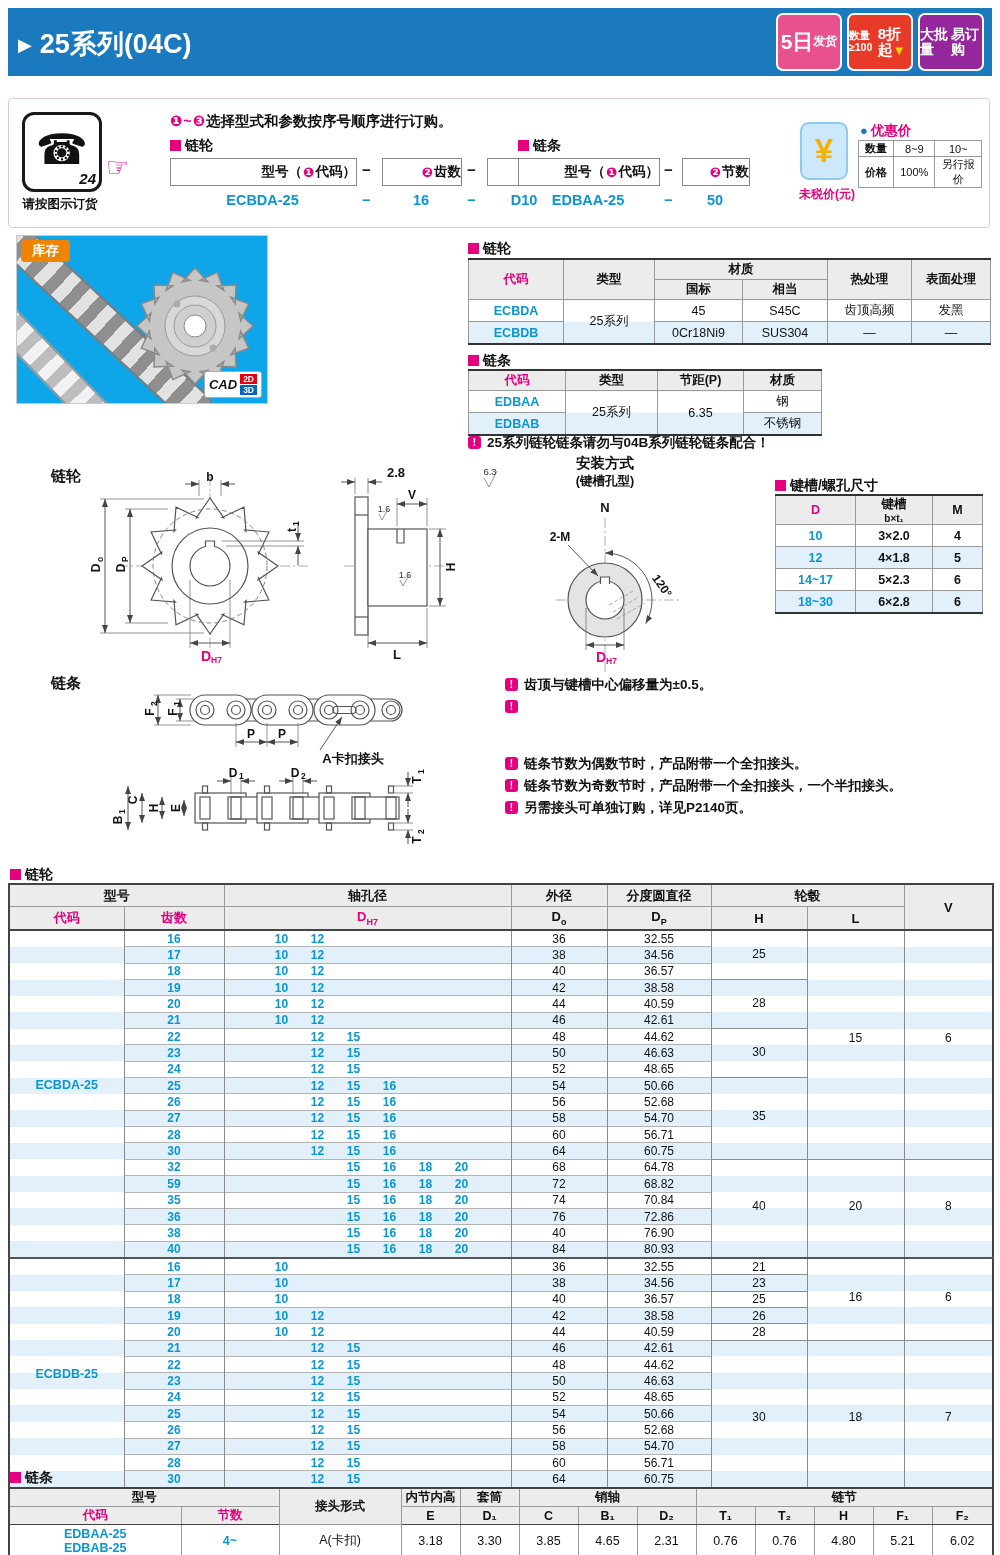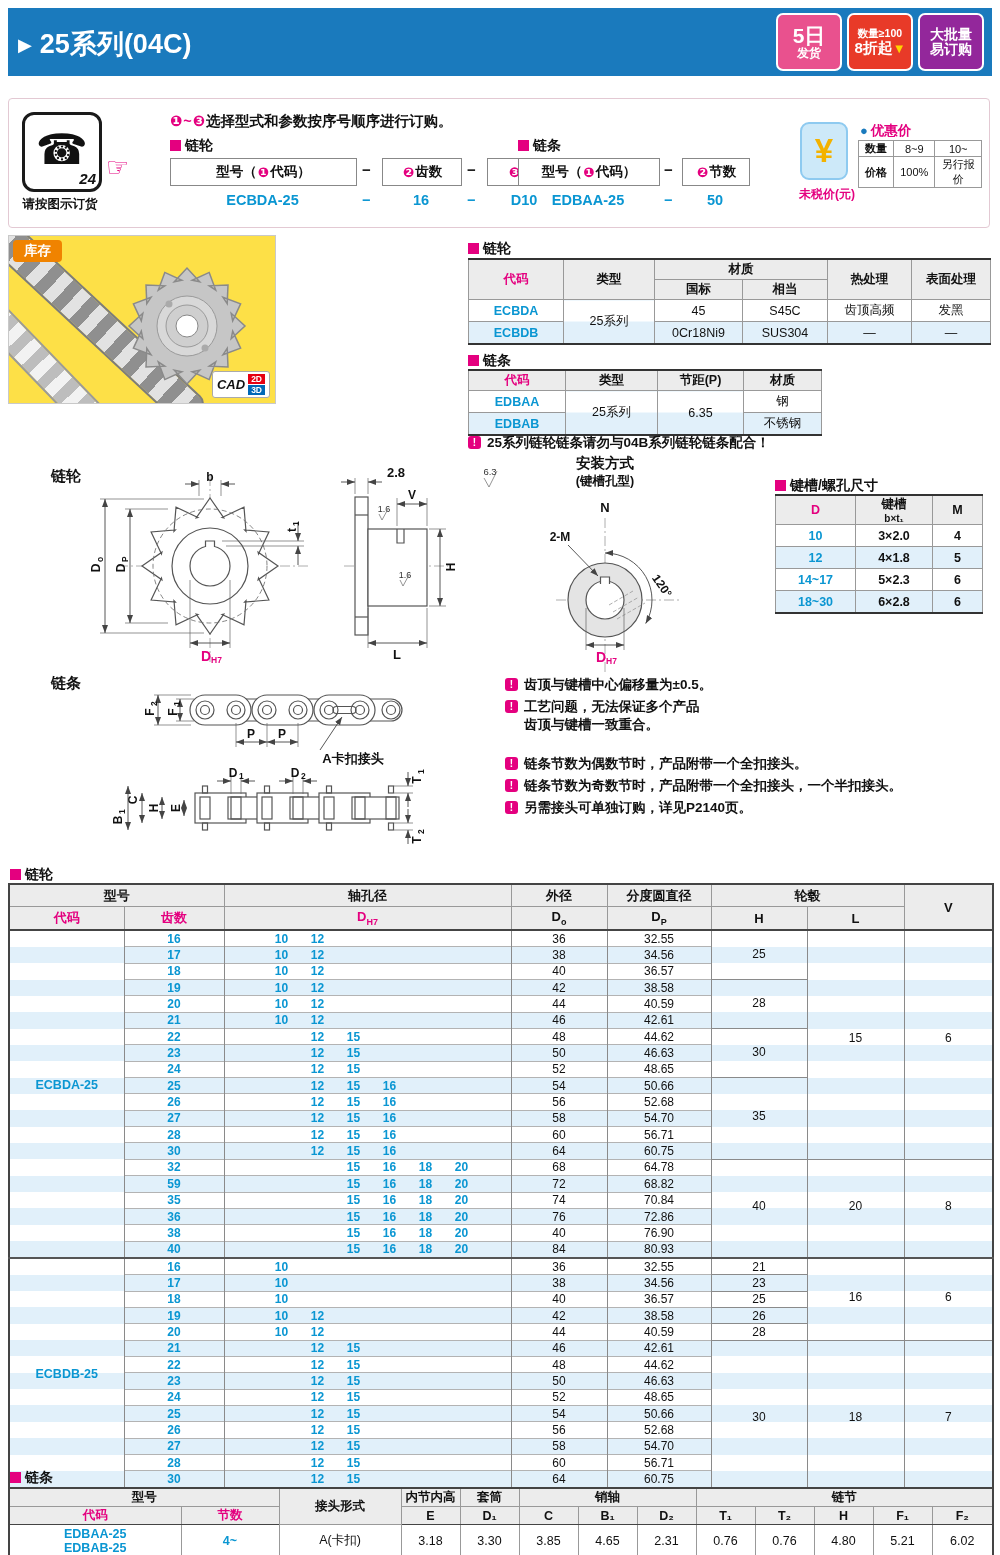--- a/index.html
+++ b/index.html
@@ -5,54 +5,54 @@
   html,body{margin:0;padding:0;}
   body{width:1000px;height:1555px;position:relative;background:#fff;
        font-family:"Liberation Sans","DejaVu Sans",sans-serif;color:#111;overflow:hidden;}
   .abs{position:absolute;}
   
   .topbar{left:8px;top:8px;width:984px;height:68px;background:var(--headerblue);display:flex;align-items:center;color:#fff;}
   .topbar .t1{font-size:36px;font-weight:bold;margin-left:22px;letter-spacing:1px;}
   .topbar .t-arrow{font-size:18px;margin:6px 8px 0 10px;}
   .topbar .t2{font-size:27px;font-weight:bold;margin-top:4px;}
   .badges{margin-left:auto;margin-right:8px;display:flex;gap:5px;}
-  .badge{width:62px;height:54px;border:2px solid #fff;border-radius:7px;color:#fff;display:flex;flex-direction:column;align-items:center;justify-content:center;font-weight:bold;line-height:1.1;}
+  .badge{width:62px;height:54px;border:2px solid #fff;border-radius:7px;color:#fff;display:flex;align-items:center;justify-content:center;font-weight:bold;line-height:1.1;}
   .badge.b1{background:#e9518e;}
   .badge.b2{background:#e83a28;}
   .badge.b3{background:#93279b;}
   .b1 .bt{font-size:21px;} .b1 .bb{font-size:12px;}
   .b2 .bt{font-size:10.5px;} .b2 .bb{font-size:15px;color:#fff;}
   .b2 .bb .arr{color:#ffd400;font-size:13px;}
   .b3 .bt,.b3 .bb{font-size:14px;}
   
   .order-panel{left:8px;top:98px;width:980px;height:128px;background:#fff;border:1px solid #e3c9d3;border-radius:4px;}
   .phone-box{left:22px;top:112px;width:74px;height:74px;border:3px solid #1a1a1a;border-radius:12px;text-align:center;}
   .phone-glyph{font-size:42px;line-height:70px;}
   .phone-24{position:absolute;right:3px;bottom:2px;font-weight:bold;font-style:italic;font-size:15px;}
   .phone-caption{left:8px;top:196px;width:104px;text-align:center;font-weight:bold;font-size:12.5px;}
   .hand{left:106px;top:152px;font-size:26px;color:var(--magenta);}
   .instruction{left:170px;top:112px;font-size:14.5px;font-weight:bold;}
   .instruction .nums{color:var(--magenta);letter-spacing:1px;}
   .sec-mini-label{font-weight:bold;font-size:14px;}
   .sq{display:inline-block;width:11px;height:11px;background:var(--magenta);margin-right:4px;vertical-align:-1px;}
-  .obox{border:1px solid #888;height:26px;display:flex;align-items:center;justify-content:center;font-size:13.5px;font-weight:bold;background:#fff;}
+  .obox{border:1px solid #888;height:26px;display:flex;align-items:center;justify-content:flex-end;font-size:13.5px;font-weight:bold;background:#fff;}
   .onum{color:var(--magenta);margin:0 1px;}
   .odash{font-weight:bold;font-size:15px;}
   .oex{color:var(--blue);font-weight:bold;font-size:14.5px;text-align:center;}
   sub.h7{font-size:9px;font-weight:bold;}
   
   .yen-icon{left:800px;top:122px;width:44px;height:54px;background:#cde9f9;border:2px solid #8ecaf0;border-radius:9px;color:#f3b200;font-size:33px;font-weight:bold;display:flex;align-items:center;justify-content:center;}
   .yen-caption{left:786px;top:186px;width:82px;text-align:center;color:var(--magenta);font-weight:bold;font-size:12px;}
   .price-title{left:860px;top:122px;font-weight:bold;font-size:13.5px;color:var(--magenta);}
   .price-title .dot{color:var(--headerblue);font-size:13px;margin-right:3px;}
   table.price{left:858px;top:140px;width:124px;border-collapse:collapse;position:absolute;font-size:11px;}
   table.price td{border:1px solid #999;text-align:center;height:14px;padding:0 1px;}
   table.price td.pl{font-weight:bold;}
   
-  .photo-box{left:8px;top:235px;width:250px;height:167px;border:1px solid #c9c9c9;background:#fde047;overflow:hidden;padding-left:16px;}
+  .photo-box{left:16px;top:235px;width:250px;height:167px;border:1px solid #c9c9c9;background:#0ea5e9;overflow:hidden;}
   .stock-badge{left:4px;top:4px;background:#f08300;color:#fff;font-weight:bold;font-size:13.5px;padding:2px 11px;border-radius:4px;}
   .chain-a{left:-26px;top:6px;width:32px;height:270px;transform:rotate(-47deg);transform-origin:top left;background:repeating-linear-gradient(0deg,#8f8f8f 0 12px,#e2e2e2 12px 24px);border-radius:10px;border:2px solid #7c7c7c;}
   .chain-b{left:-34px;top:84px;width:28px;height:250px;transform:rotate(-44deg);transform-origin:top left;background:repeating-linear-gradient(0deg,#bdbdbd 0 11px,#f2f2f2 11px 22px);border-radius:9px;border:2px solid #9a9a9a;}
   .cad-badge{right:5px;bottom:5px;background:#fff;border:1px solid #aaa;border-radius:3px;display:flex;align-items:center;padding:2px 4px;gap:3px;}
   .cad-badge .cad{font-weight:bold;font-style:italic;font-size:13px;}
   .cad-badge .dd{display:flex;flex-direction:column;gap:1px;}
   .cad-badge .d2,.cad-badge .d3{color:#fff;font-size:8.5px;font-weight:bold;padding:0 3px;line-height:10px;}
   .cad-badge .d2{background:#e60012;} .cad-badge .d3{background:#0068b7;}
   
   .spec-label{font-weight:bold;font-size:14px;}
@@ -569,24 +569,20 @@
 
 <div class="abs" style="left:505px;top:676px;width:488px;" id="notes1">
     <div class="note-line">
       <span class="note-icon">!</span>
       <span>
         <div>齿顶与键槽中心偏移量为±0.5。</div>
       </span>
     </div>
     <div class="note-line">
       <span class="note-icon">!</span>
-      <span>
-        <div>工艺问题，无法保证多个产品</div>
-        <div>齿顶与键槽一致重合。</div>
-      </span>
     </div>
   </div>
 <div class="abs" style="left:505px;top:755px;width:488px;" id="notes2">
     <div class="note-line">
       <span class="note-icon">!</span>
       <span>
         <div>链条节数为偶数节时，产品附带一个全扣接头。</div>
       </span>
     </div>
     <div class="note-line">

